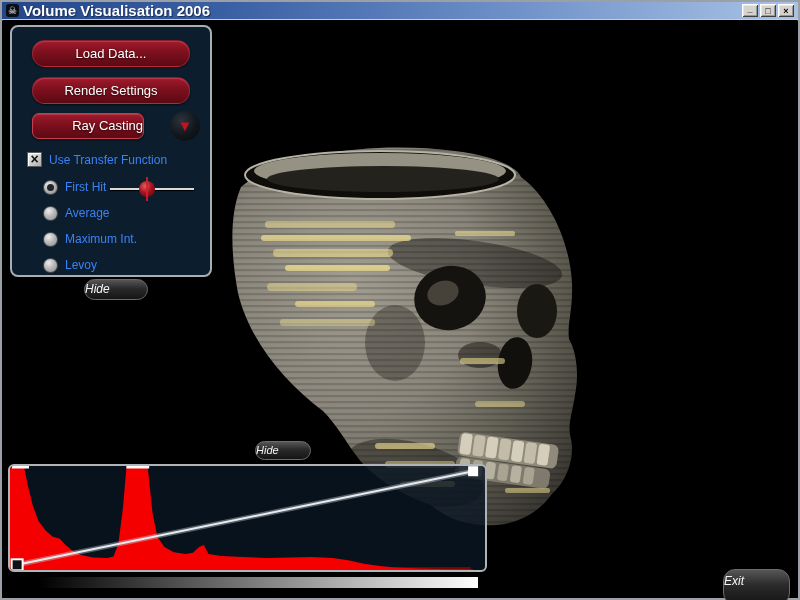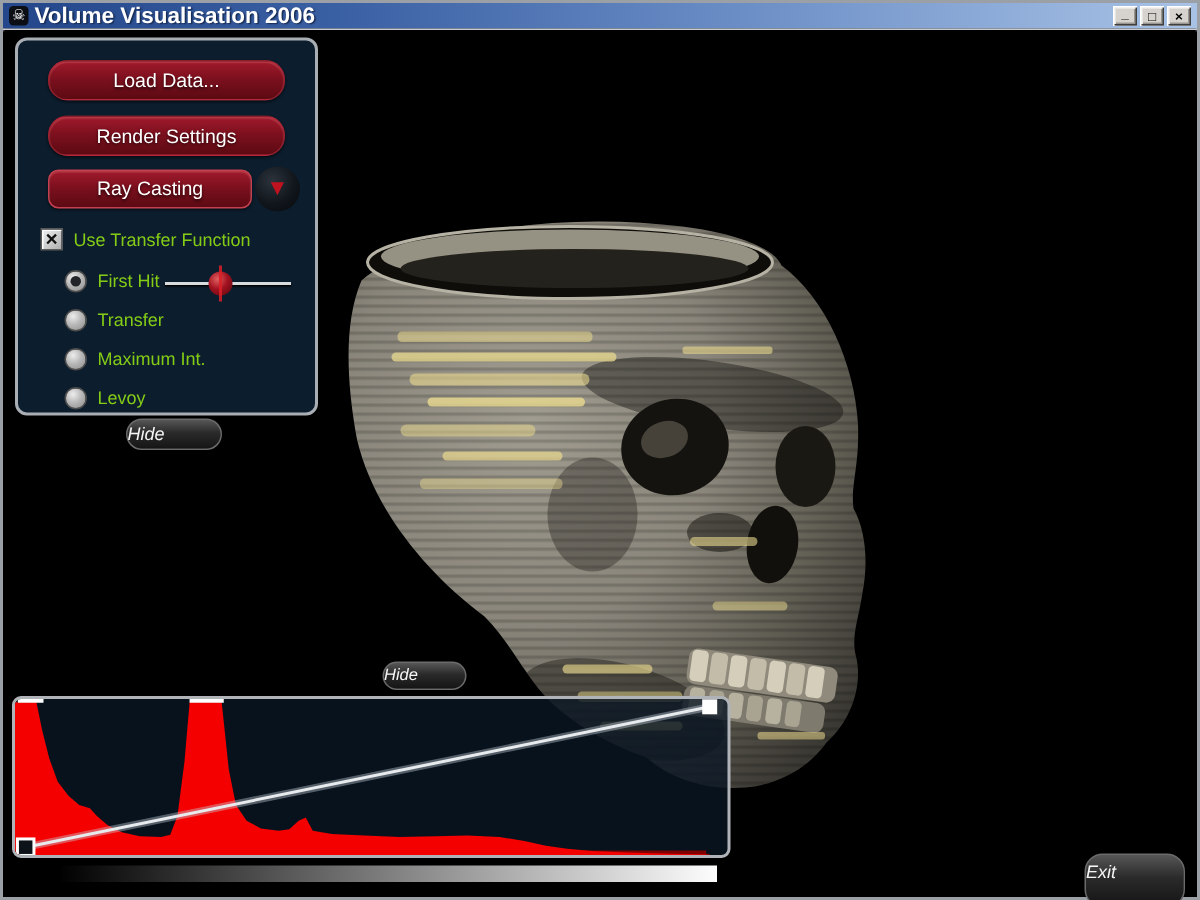--- a/index.html
+++ b/index.html
@@ -27,29 +27,29 @@
   
   .viewport { position:absolute; left:223px; top:122px; width:355px; height:395px; z-index:1; }
 
   
   .panel { position:absolute; left:8px; top:4px; width:202px; height:252px; z-index:5;
     background:rgba(13,31,48,0.93); border:2px solid #a9aeb4; border-radius:8px; }
   .red-btn { position:absolute; left:20px; width:158px; height:27px; border-radius:13px;
     background:linear-gradient(#a01a2c 0%,#7d101e 45%,#5c0a13 100%);
     border:1px solid rgba(220,70,85,0.35); box-shadow: inset 0 1px 1px rgba(255,160,160,0.25), 0 1px 2px rgba(0,0,0,0.6);
     color:#fff; font-size:13px; text-align:center; line-height:25px; text-shadow:0 1px 2px rgba(0,0,0,0.7); cursor:default; }
-  .red-btn.small { width:136px; height:26px; border-radius:7px; border:1px solid #c5404e; line-height:24px; }
+  .red-btn.small { width:112px; height:26px; border-radius:7px; border:1px solid #c5404e; line-height:24px;text-align:right; }
   .drop-btn { position:absolute; left:158px; top:84px; width:30px; height:30px; border-radius:50%;
     background:radial-gradient(circle at 38% 32%, #2c333c 0%, #11161c 55%, #070a0d 100%);
     color:#c1121f; font-size:15px; line-height:30px; text-align:center; }
   .check-row { position:absolute; left:15px; top:125px; display:flex; align-items:center; gap:7px; }
   .checkbox { width:15px; height:15px; background:linear-gradient(135deg,#f2f2f2,#aeaeae);
     border:1px solid #5a5a5a; box-shadow: inset 1px 1px 0 #fff; color:#101010; font-size:14px; font-weight:bold;
     line-height:13px; text-align:center; }
-  .label { color:#84cc16; font-size:12px; }
+  .label { color:#3b82f6; font-size:12px; }
   .radio-row { position:absolute; left:15px; display:flex; align-items:center; gap:7px; height:16px;padding-left:16px; }
   .radio { width:15px; height:15px; border-radius:50%; border:1px solid #4d4d4d;
     background:radial-gradient(circle at 36% 30%, #ededed 0%, #b9b9b9 45%, #8b8b8b 100%);
     display:flex; align-items:center; justify-content:center; }
   .radio .dot { display:none; width:7px; height:7px; border-radius:50%; background:#23252a; }
   .radio.on .dot { display:block; }
   .slider-track { position:absolute; left:98px; top:154px; width:84px; height:16px; }
   .slider-line { position:absolute; left:0; right:0; top:7px; height:2px; background:#d8dbde; box-shadow:0 1px 1px #000; }
   .slider-ball { position:absolute; top:0; width:16px; height:16px; border-radius:50%;
     background:radial-gradient(circle at 38% 32%, #e06060 0%, #a31220 45%, #55060d 100%); }
@@ -183,21 +183,21 @@
       </div>
 
       <div class="radio-row" style="top:152px">
         <div class="radio on">
             <div class="dot"></div>
           </div>
         <span class="label">First Hit</span>
       </div>
       <div class="radio-row" style="top:178px">
         <div class="radio"></div>
-        <span class="label">Transfer</span>
+        <span class="label">Average</span>
       </div>
       <div class="radio-row" style="top:204px">
         <div class="radio"></div>
         <span class="label">Maximum Int.</span>
       </div>
       <div class="radio-row" style="top:230px">
         <div class="radio"></div>
         <span class="label">Levoy</span>
       </div>
 

